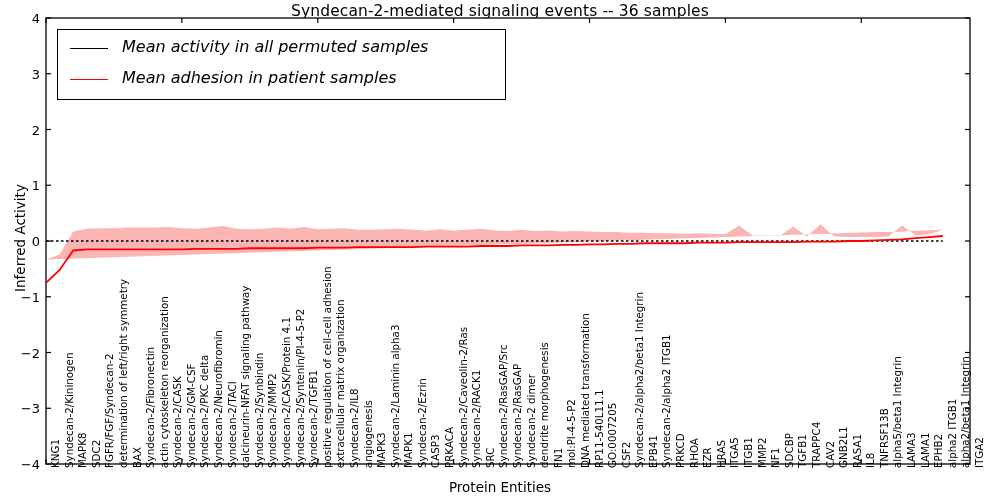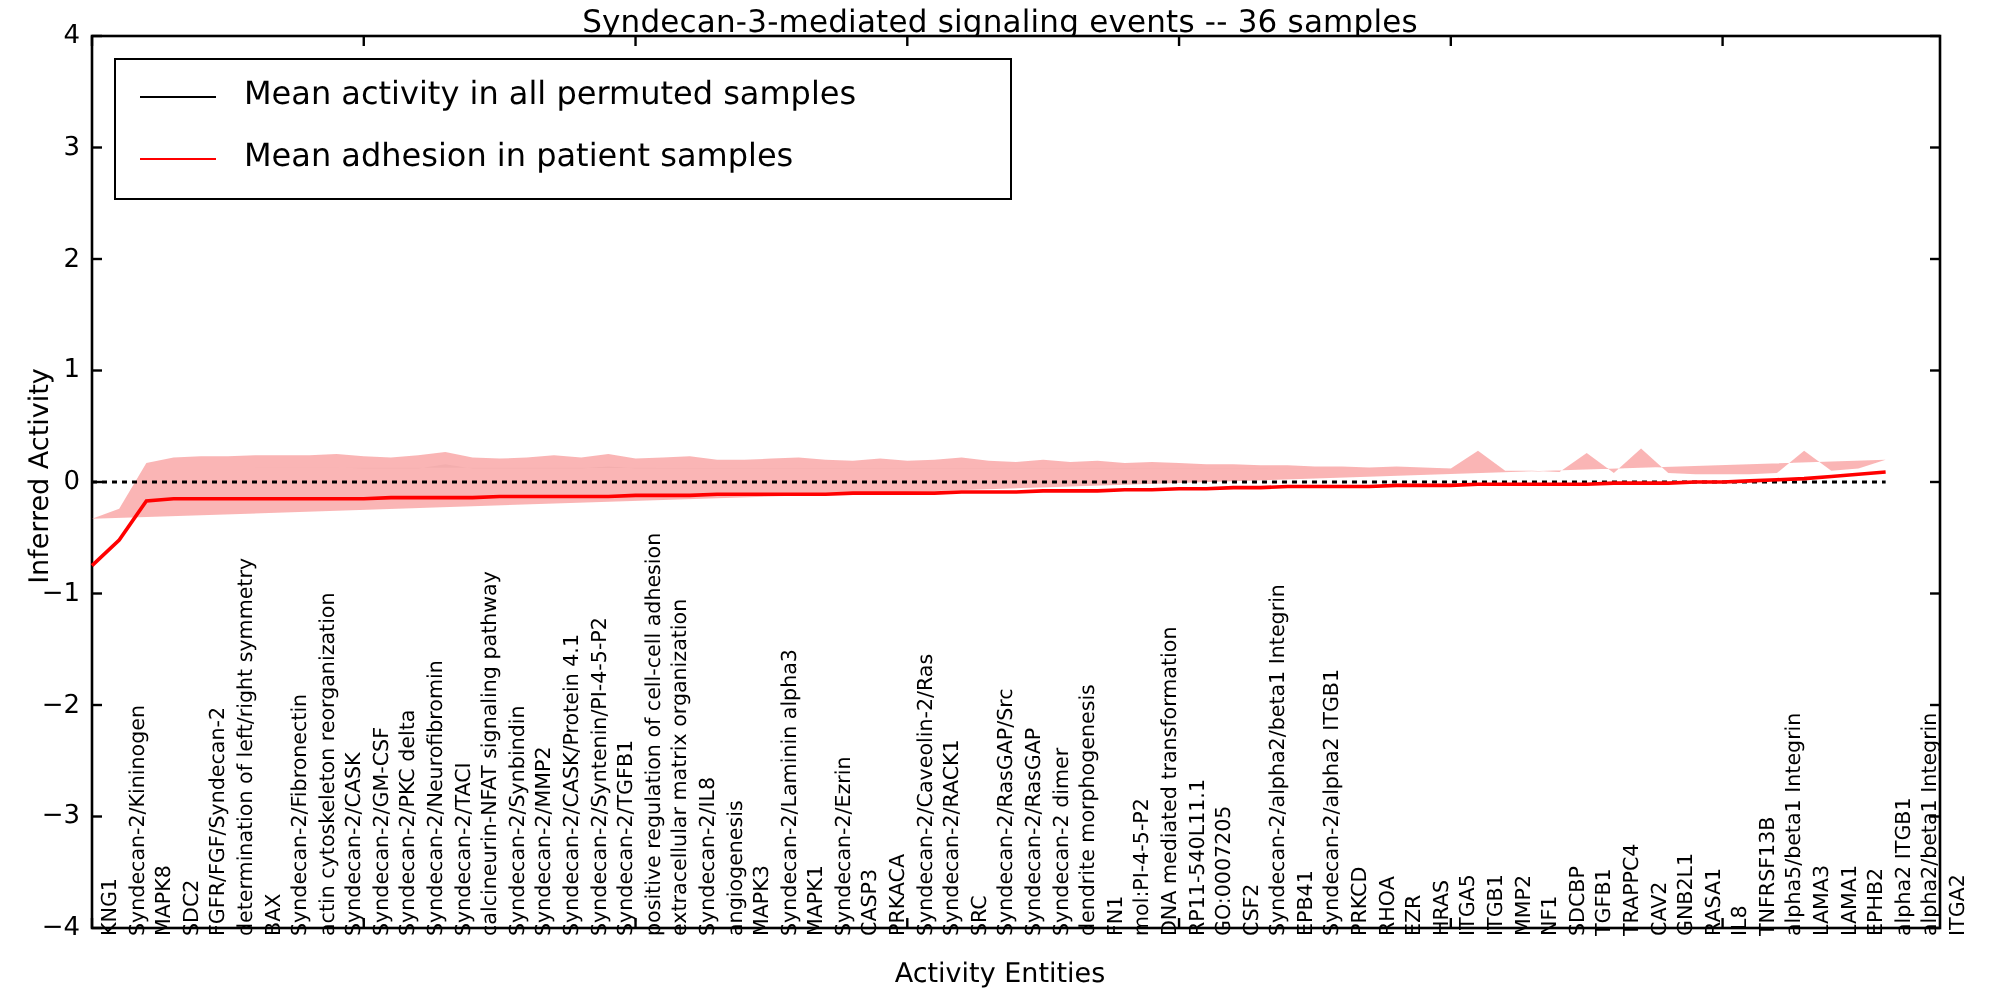--- a/index.html
+++ b/index.html
@@ -91,20 +91,21 @@
     height: 71px;
     border: 1.3px solid #000;
     background: #ffffff;
     box-sizing: border-box;
   }
   .legend-row {
     position: absolute;
     left: 0;
     height: 30px;
     width: 100%;
+    font-style: italic;
   }
   .legend-line {
     position: absolute;
     left: 12px;
     top: 14px;
     width: 38px;
     height: 0;
     border-top-width: 1.6px;
     border-top-style: solid;
   }
@@ -115,24 +116,24 @@
     font-size: 16px;
     color: #000;
     white-space: nowrap;
   }
 </style>
 </head>
 <body>
 
 <div id="figure">
 
-  <div id="chart-title">Syndecan-3-mediated signaling events -- 36 samples</div>
+  <div id="chart-title">Syndecan-2-mediated signaling events -- 36 samples</div>
 
   <div id="ylabel">Inferred Activity</div>
-  <div id="xlabel">Activity Entities</div>
+  <div id="xlabel">Protein Entities</div>
 
   <svg id="plot-svg" width="1000" height="500">
     <g id="svg-content">
         <rect x="46" y="18" width="924" height="446" fill="#ffffff" stroke="#000000" stroke-width="1.3"></rect>
         <path d="M46.00 233.75 L59.59 233.75 L73.18 233.75 L86.76 233.75 L100.35 233.75 L113.94 233.75 L127.53 233.75 L141.12 233.75 L154.71 233.75 L168.29 233.75 L181.88 234.31 L195.47 234.31 L209.06 234.31 L222.65 232.08 L236.24 234.31 L249.82 234.31 L263.41 234.31 L277.00 234.31 L290.59 234.31 L304.18 233.20 L317.76 234.31 L331.35 234.31 L344.94 234.31 L358.53 234.31 L372.12 234.31 L385.71 234.31 L399.29 234.31 L412.88 234.31 L426.47 234.31 L440.06 234.31 L453.65 234.31 L467.24 234.31 L480.82 234.31 L494.41 234.31 L508.00 234.31 L521.59 234.31 L535.18 234.31 L548.76 234.31 L562.35 234.31 L575.94 234.31 L589.53 234.31 L603.12 234.31 L616.71 234.31 L630.29 234.31 L643.88 234.31 L657.47 234.31 L671.06 234.31 L684.65 234.31 L698.24 234.31 L711.82 234.31 L725.41 234.31 L739.00 234.31 L752.59 234.31 L766.18 234.31 L779.76 234.31 L793.35 234.31 L806.94 234.31 L820.53 234.31 L834.12 234.31 L847.71 234.31 L861.29 234.31 L874.88 234.31 L888.47 234.31 L902.06 234.31 L915.65 234.31 L929.24 234.31 L942.82 234.31 L956.41 NaN L970.00 NaN L970.00 NaN L956.41 NaN L942.82 247.69 L929.24 247.69 L915.65 247.69 L902.06 247.69 L888.47 247.69 L874.88 247.69 L861.29 247.69 L847.71 247.69 L834.12 247.69 L820.53 247.69 L806.94 247.69 L793.35 247.69 L779.76 247.69 L766.18 247.69 L752.59 247.69 L739.00 247.69 L725.41 247.69 L711.82 247.69 L698.24 247.69 L684.65 247.69 L671.06 247.69 L657.47 247.69 L643.88 247.69 L630.29 247.69 L616.71 247.69 L603.12 247.69 L589.53 247.69 L575.94 247.69 L562.35 247.69 L548.76 247.69 L535.18 247.69 L521.59 247.69 L508.00 247.69 L494.41 247.69 L480.82 247.69 L467.24 247.69 L453.65 247.69 L440.06 247.69 L426.47 247.69 L412.88 247.69 L399.29 247.69 L385.71 247.69 L372.12 247.69 L358.53 247.69 L344.94 247.69 L331.35 247.69 L317.76 247.69 L304.18 248.81 L290.59 247.69 L277.00 247.69 L263.41 247.69 L249.82 247.69 L236.24 247.69 L222.65 249.92 L209.06 247.69 L195.47 247.69 L181.88 247.69 L168.29 248.25 L154.71 248.25 L141.12 248.25 L127.53 248.25 L113.94 248.25 L100.35 248.25 L86.76 248.25 L73.18 248.25 L59.59 248.25 L46.00 248.25 Z" fill="#cccccc" fill-opacity="0.95" stroke="none"></path>
         <path d="M46.00 259.40 L59.59 254.38 L73.18 231.52 L86.76 228.74 L100.35 228.18 L113.94 228.18 L127.53 227.62 L141.12 227.62 L154.71 227.62 L168.29 227.06 L181.88 228.18 L195.47 228.74 L209.06 227.62 L222.65 225.95 L236.24 228.74 L249.82 229.29 L263.41 228.74 L277.00 227.62 L290.59 228.74 L304.18 227.06 L317.76 229.29 L331.35 228.74 L344.94 228.18 L358.53 229.85 L372.12 229.85 L385.71 229.29 L399.29 228.74 L412.88 229.85 L426.47 230.41 L440.06 229.29 L453.65 230.41 L467.24 229.85 L480.82 228.74 L494.41 230.41 L508.00 230.97 L521.59 229.85 L535.18 230.97 L548.76 230.41 L562.35 231.52 L575.94 230.97 L589.53 231.52 L603.12 232.08 L616.71 232.08 L630.29 232.64 L643.88 232.64 L657.47 233.20 L671.06 233.20 L684.65 233.75 L698.24 233.20 L711.82 233.75 L725.41 234.31 L739.00 225.39 L752.59 235.43 L766.18 235.43 L779.76 235.98 L793.35 226.51 L806.94 236.54 L820.53 224.28 L834.12 236.54 L847.71 237.10 L861.29 237.10 L874.88 237.10 L888.47 236.54 L902.06 225.39 L915.65 235.43 L929.24 234.31 L942.82 229.85 L956.41 NaN L970.00 NaN L970.00 NaN L956.41 NaN L942.82 239.89 L929.24 241.56 L915.65 243.23 L902.06 253.27 L888.47 246.58 L874.88 247.13 L861.29 247.69 L847.71 248.25 L834.12 248.81 L820.53 258.84 L806.94 249.92 L793.35 257.73 L779.76 251.03 L766.18 251.59 L752.59 252.15 L739.00 258.84 L725.41 254.38 L711.82 254.94 L698.24 255.49 L684.65 256.05 L671.06 256.61 L657.47 257.17 L643.88 257.73 L630.29 258.28 L616.71 258.84 L603.12 259.40 L589.53 259.95 L575.94 261.07 L562.35 261.07 L548.76 262.19 L535.18 262.19 L521.59 263.30 L508.00 262.74 L494.41 263.30 L480.82 264.97 L467.24 264.41 L453.65 264.41 L440.06 264.97 L426.47 264.41 L412.88 265.53 L399.29 266.64 L385.71 266.09 L372.12 266.09 L358.53 266.09 L344.94 267.76 L331.35 267.76 L317.76 267.76 L304.18 269.43 L290.59 268.32 L277.00 268.88 L263.41 268.32 L249.82 268.32 L236.24 268.88 L222.65 271.11 L209.06 269.43 L195.47 268.88 L181.88 269.43 L168.29 270.55 L154.71 270.55 L141.12 270.55 L127.53 270.55 L113.94 269.99 L100.35 269.99 L86.76 269.43 L73.18 269.99 L59.59 291.17 L46.00 306.78 Z" fill="#f9a8a8" fill-opacity="0.85" stroke="none"></path>
         <path d="M46.00 241.00 L59.59 241.00 L73.18 241.00 L86.76 241.00 L100.35 241.00 L113.94 241.00 L127.53 241.00 L141.12 241.00 L154.71 241.00 L168.29 241.00 L181.88 241.00 L195.47 241.00 L209.06 241.00 L222.65 241.00 L236.24 241.00 L249.82 241.00 L263.41 241.00 L277.00 241.00 L290.59 241.00 L304.18 241.00 L317.76 241.00 L331.35 241.00 L344.94 241.00 L358.53 241.00 L372.12 241.00 L385.71 241.00 L399.29 241.00 L412.88 241.00 L426.47 241.00 L440.06 241.00 L453.65 241.00 L467.24 241.00 L480.82 241.00 L494.41 241.00 L508.00 241.00 L521.59 241.00 L535.18 241.00 L548.76 241.00 L562.35 241.00 L575.94 241.00 L589.53 241.00 L603.12 241.00 L616.71 241.00 L630.29 241.00 L643.88 241.00 L657.47 241.00 L671.06 241.00 L684.65 241.00 L698.24 241.00 L711.82 241.00 L725.41 241.00 L739.00 241.00 L752.59 241.00 L766.18 241.00 L779.76 241.00 L793.35 241.00 L806.94 241.00 L820.53 241.00 L834.12 241.00 L847.71 241.00 L861.29 241.00 L874.88 241.00 L888.47 241.00 L902.06 241.00 L915.65 241.00 L929.24 241.00 L942.82 241.00 L956.41 NaN L970.00 NaN " fill="none" stroke="#000000" stroke-width="1.6" stroke-dasharray="2.5,2.5"></path>
         <path d="M46.00 282.81 L59.59 269.99 L73.18 250.48 L86.76 249.36 L100.35 249.36 L113.94 249.36 L127.53 249.36 L141.12 249.36 L154.71 249.36 L168.29 249.36 L181.88 249.36 L195.47 248.81 L209.06 248.81 L222.65 248.81 L236.24 248.81 L249.82 248.25 L263.41 248.25 L277.00 248.25 L290.59 248.25 L304.18 248.25 L317.76 247.69 L331.35 247.69 L344.94 247.69 L358.53 247.13 L372.12 247.13 L385.71 247.13 L399.29 247.13 L412.88 247.13 L426.47 246.58 L440.06 246.58 L453.65 246.58 L467.24 246.58 L480.82 246.02 L494.41 246.02 L508.00 246.02 L521.59 245.46 L535.18 245.46 L548.76 245.46 L562.35 244.90 L575.94 244.90 L589.53 244.34 L603.12 244.34 L616.71 243.79 L630.29 243.79 L643.88 243.23 L657.47 243.23 L671.06 243.23 L684.65 243.23 L698.24 242.67 L711.82 242.67 L725.41 242.67 L739.00 242.12 L752.59 242.12 L766.18 242.12 L779.76 242.12 L793.35 242.12 L806.94 241.56 L820.53 241.56 L834.12 241.56 L847.71 241.00 L861.29 241.00 L874.88 240.44 L888.47 239.89 L902.06 239.33 L915.65 238.21 L929.24 237.10 L942.82 235.98 L956.41 NaN L970.00 NaN " fill="none" stroke="#ff0000" stroke-width="1.8"></path>
         <line x1="46" y1="18" x2="51" y2="18" stroke="#000" stroke-width="1.2"></line>
         <line x1="970" y1="18" x2="965" y2="18" stroke="#000" stroke-width="1.2"></line>

